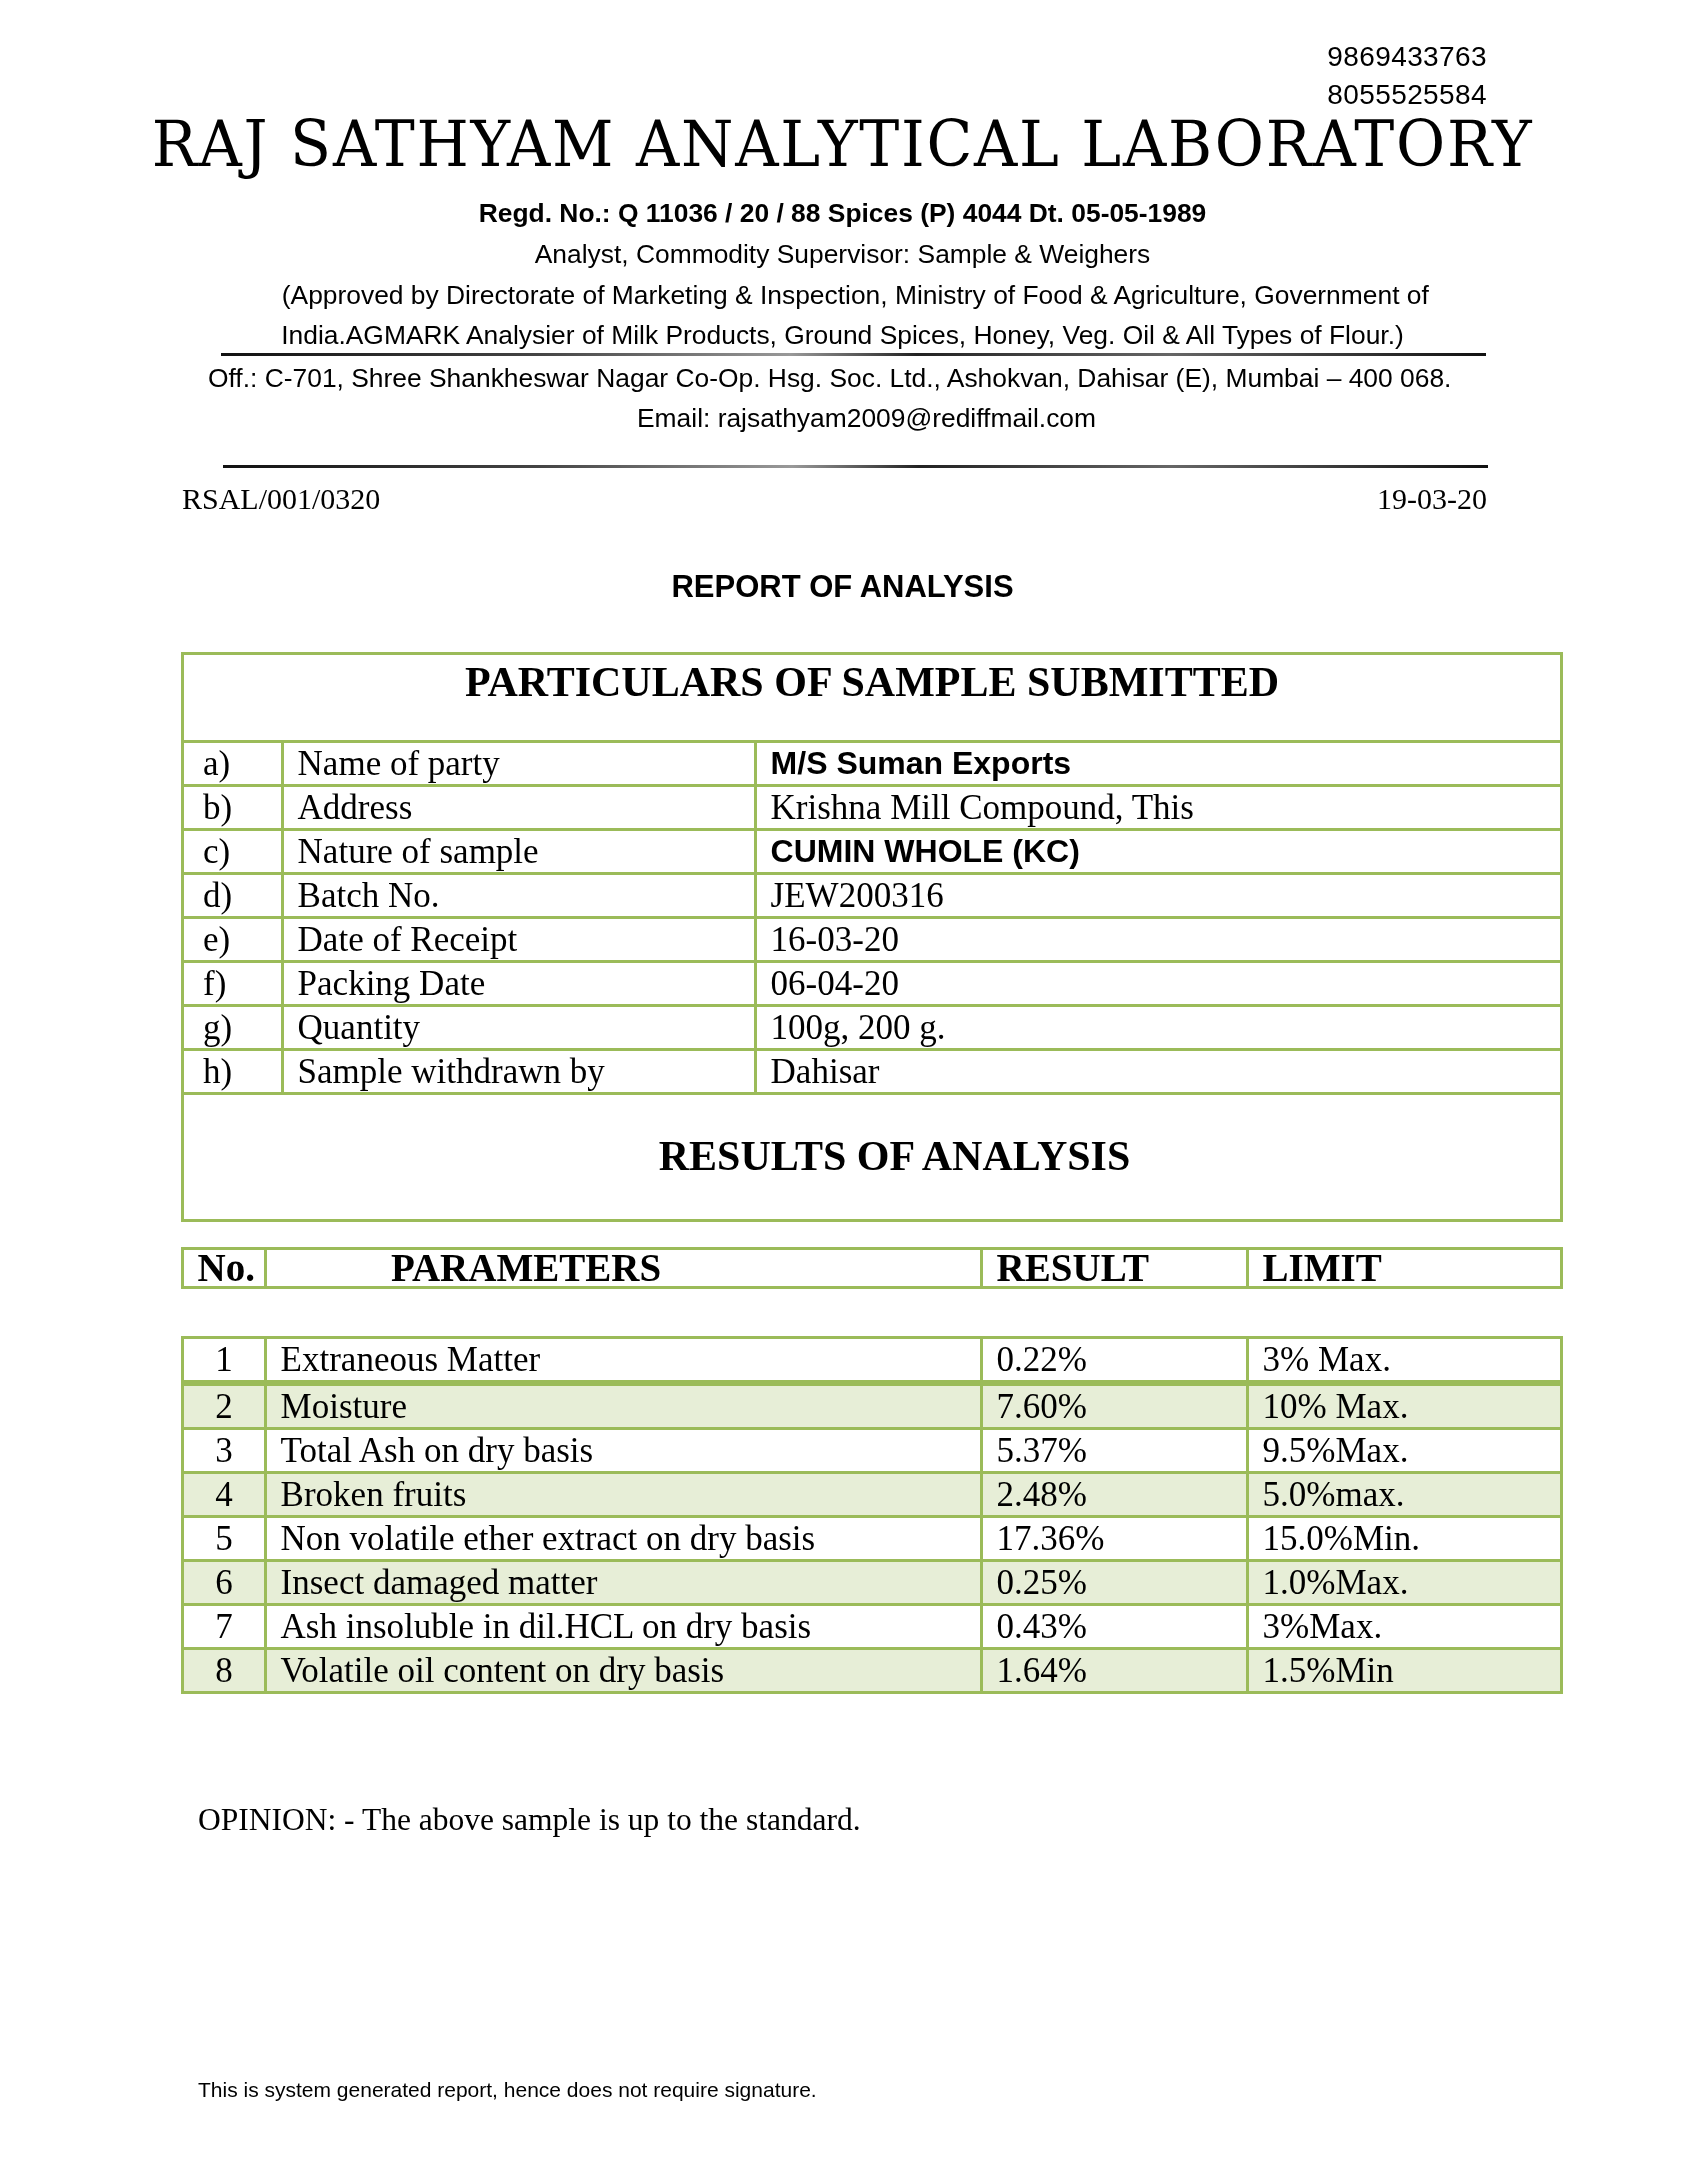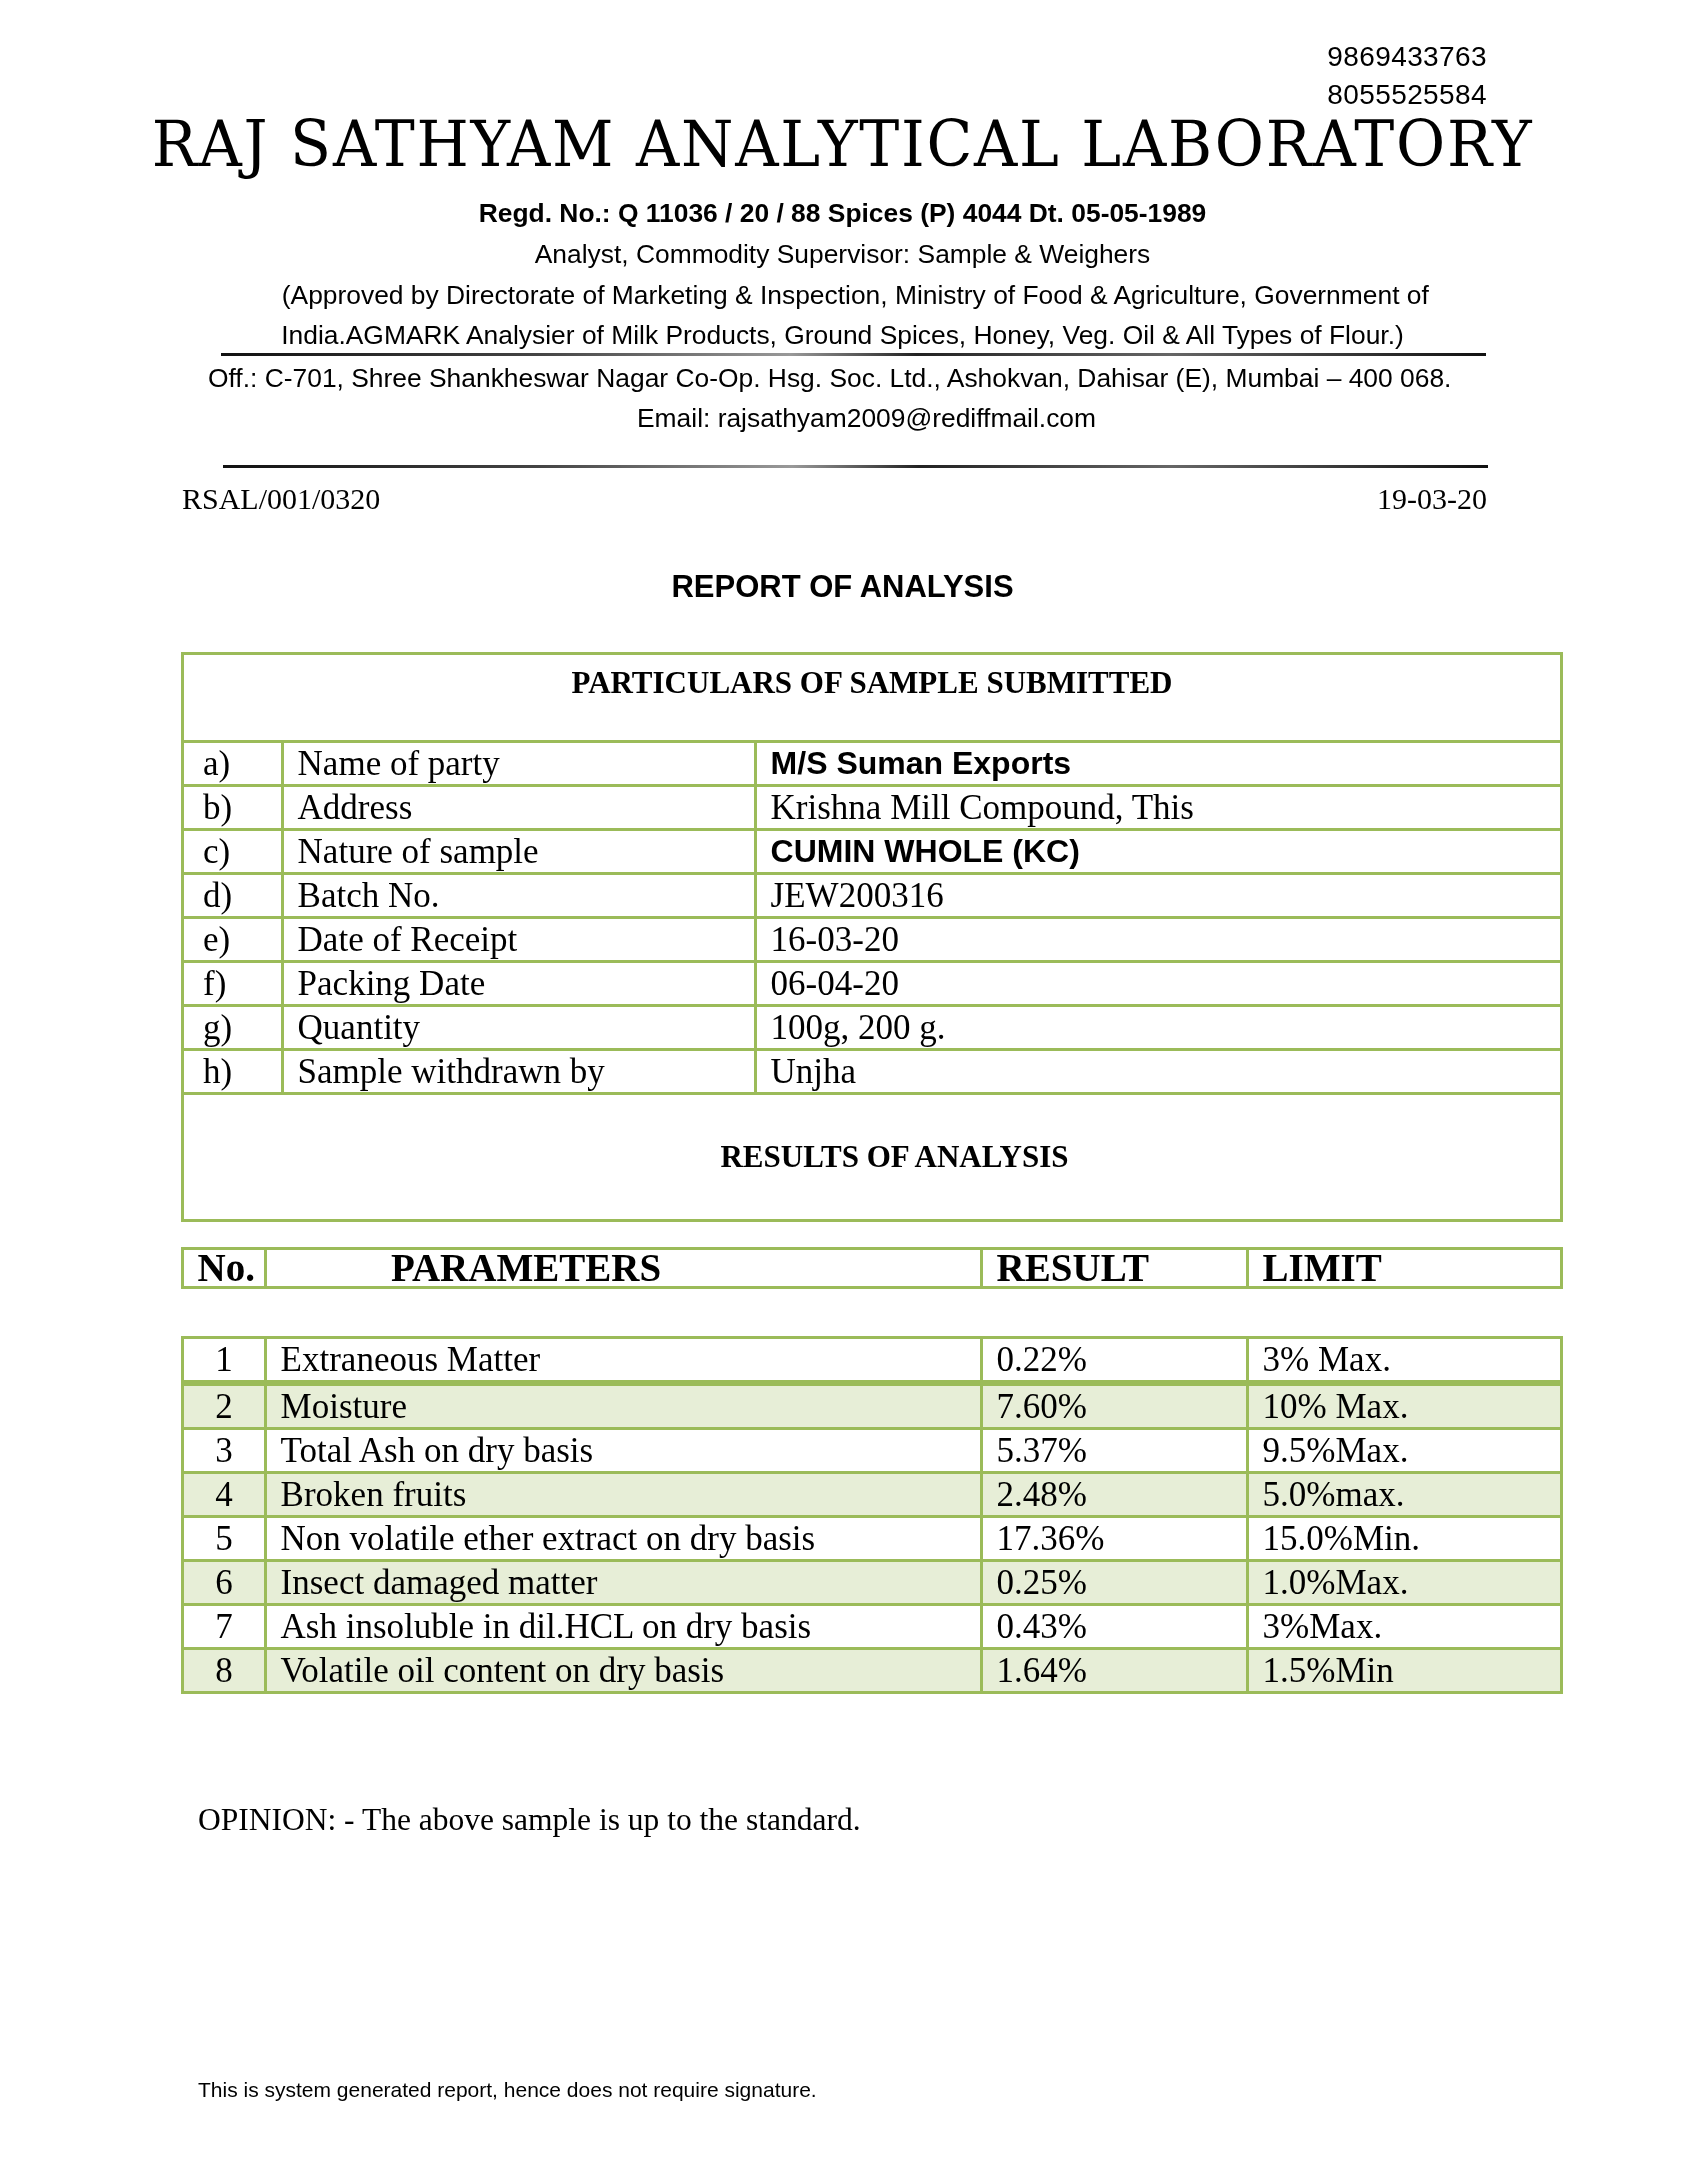--- a/index.html
+++ b/index.html
@@ -21,21 +21,21 @@
 
   .refline { font-size: 30px; top: 482px; }
   .report-title {
     left: 0; right: 0; top: 569px; text-align: center;
     font-size: 31px; font-weight: bold; text-underline-offset: 4.3px;
   }
 
   table.grid { border-collapse: collapse; position: absolute; left: 181px; width: 1382px; table-layout: fixed; }
   table.grid td { border: 3.4px solid #9bbb59; padding: 0 0 0 13.6px; vertical-align: middle; white-space: nowrap; overflow: hidden; }
   .p-table td { font-size: 35px; height: 41px; line-height: 41px; }
-  .p-table td.sec-head { text-align: center; font-weight: bold; font-size: 31px; padding: 0; }
+  .p-table td.sec-head { text-align: center; font-weight: bold; font-size: 42px; padding: 0; }
   .p-table td.val-bold { font-family: "Liberation Sans", sans-serif; font-weight: bold; font-size: 32px; }
   .p-table td.lbl-letter { padding-left: 19px; }
 
   .hdr-table td { font-weight: bold; font-size: 39px; height: 36px; line-height: 36px; margin-left: 28px; }
 
   .r-table td { font-size: 35px; height: 41px; line-height: 41px; }
   .r-table tr.shaded td { background: #e7eed7; }
   .r-table td.num { text-align: center; padding: 0; }
   .r-table tr.first td { border-bottom-width: 6px; }
 
@@ -107,21 +107,21 @@
         <td>06-04-20</td>
       </tr>
       <tr>
         <td class="lbl-letter">g)</td>
         <td>Quantity</td>
         <td>100g, 200 g.</td>
       </tr>
       <tr>
         <td class="lbl-letter">h)</td>
         <td>Sample withdrawn by</td>
-        <td>Unjha</td>
+        <td>Dahisar</td>
       </tr>
     </tbody>
   <tbody>
       <tr>
     <td colspan="3" class="sec-head" style="height:124px;padding-left:45px;">RESULTS OF ANALYSIS</td>
   </tr>
 </tbody>
   </table>
 
 <table class="grid serif hdr-table" style="top:1247px;">

